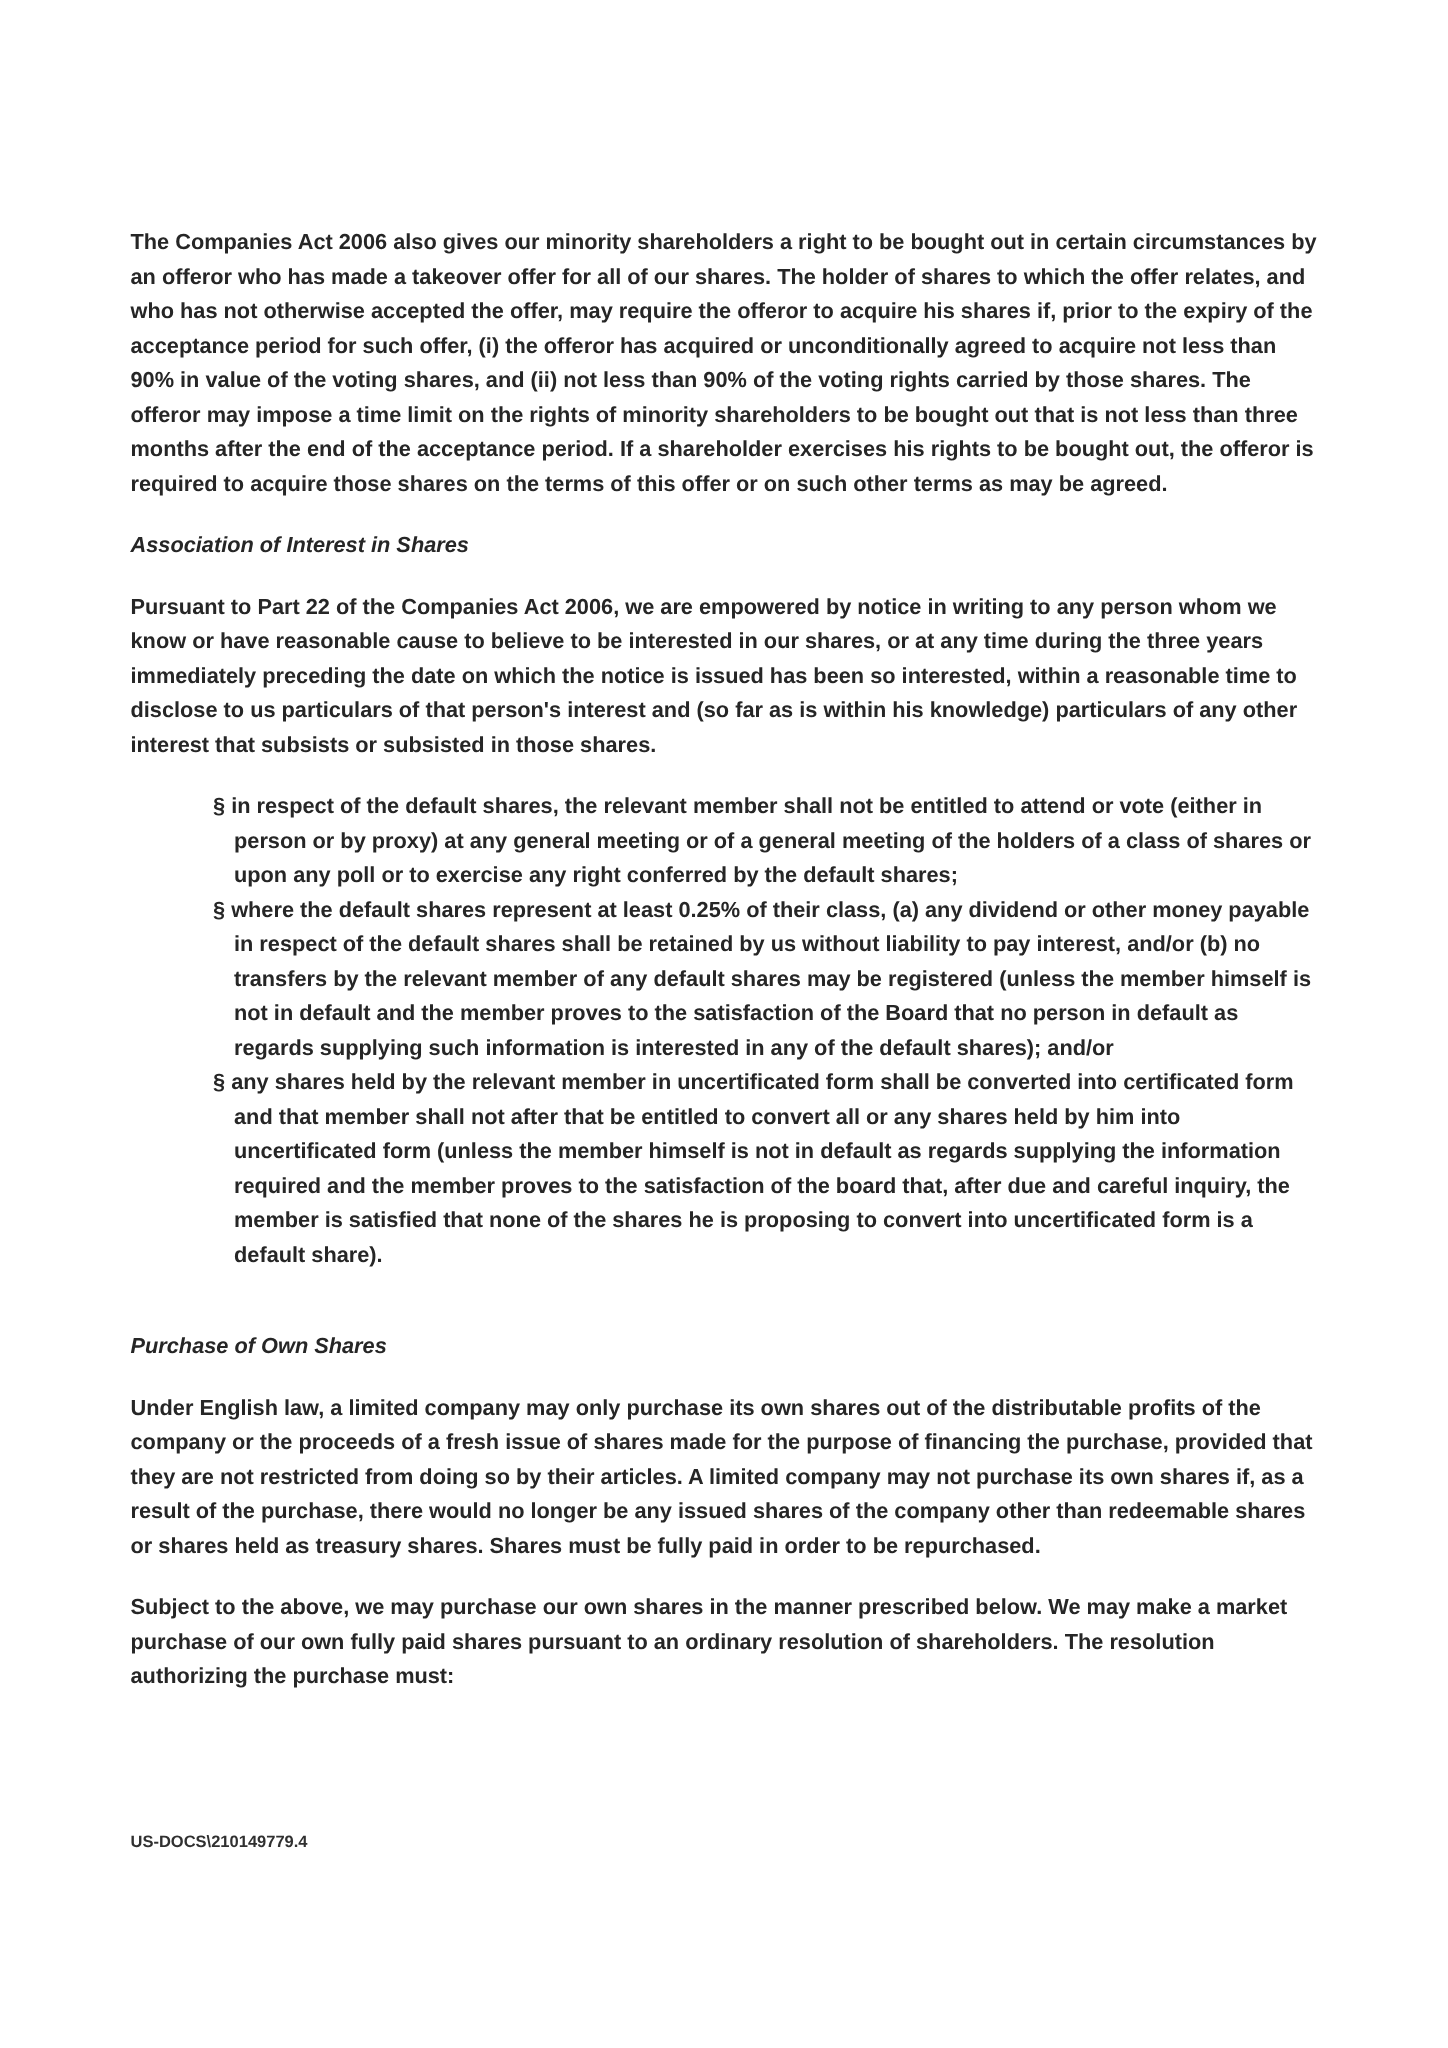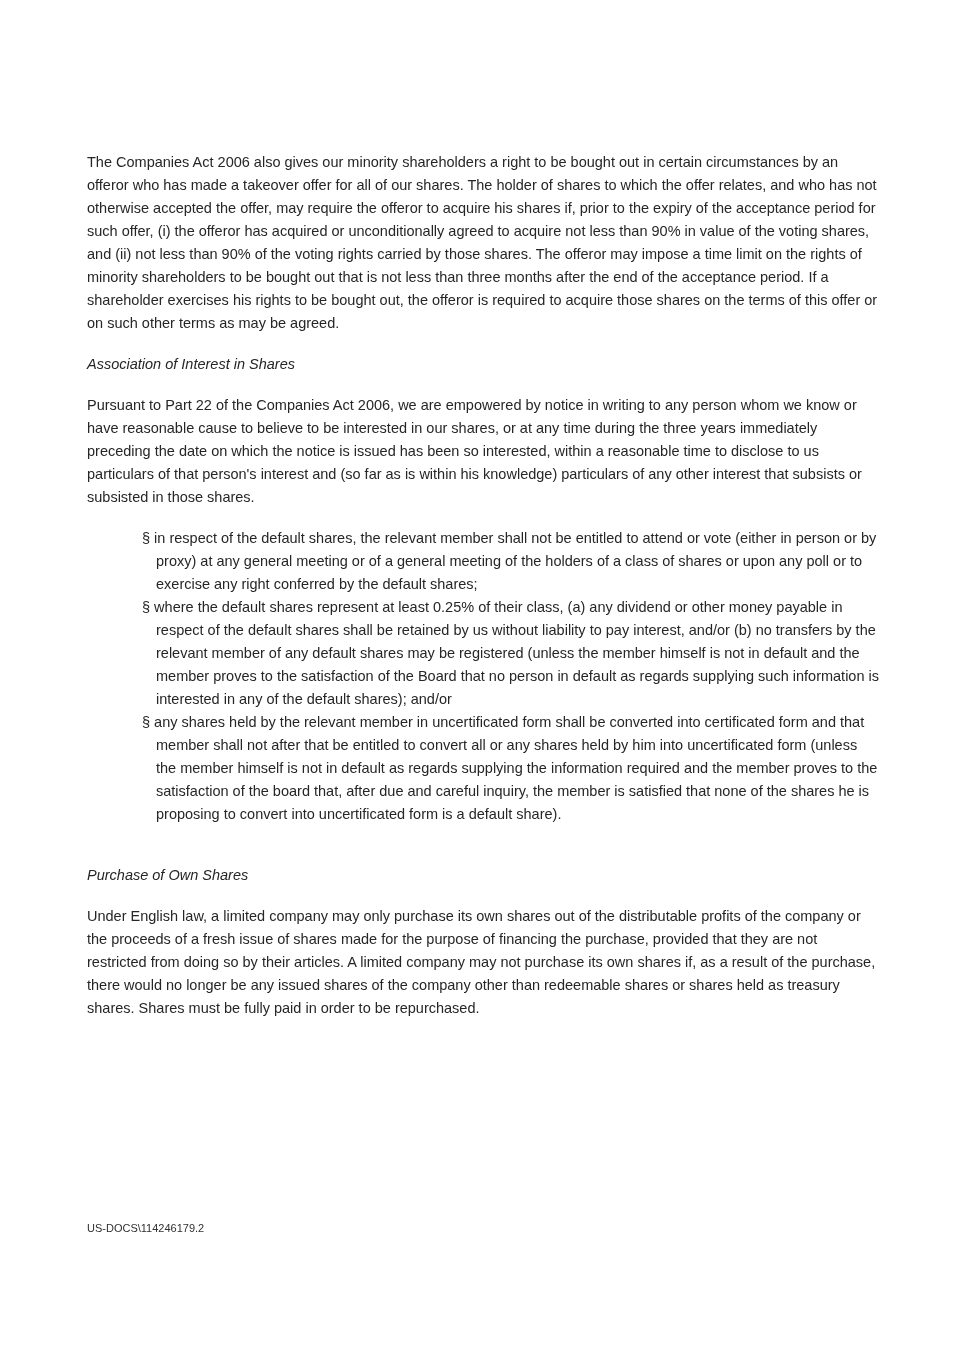--- a/index.html
+++ b/index.html
@@ -8,20 +8,21 @@
     background: #ffffff;
   }
   .page {
     position: relative;
     width: 965px;
     height: 1365px;
     background: #ffffff;
     font-family: "Liberation Sans", "DejaVu Sans", sans-serif;
     color: #262626;
     overflow: hidden;
+    font-weight: bold;
   }
   .content {
     position: absolute;
     top: 151px;
     left: 87px;
     width: 793px;
     font-size: 14.5px;
     line-height: 23px;
     text-align: left;
   }
@@ -71,17 +72,18 @@
     <div class="bullet-list">
       <p class="bullet-item"><span class="bullet-marker">§</span> <span>in respect of the default shares, the relevant member shall not be entitled to attend or vote (either in person or by proxy) at any general meeting or of a general meeting of the holders of a class of shares or upon any poll or to exercise any right conferred by the default shares;</span></p>
       <p class="bullet-item"><span class="bullet-marker">§</span> <span>where the default shares represent at least 0.25% of their class, (a) any dividend or other money payable in respect of the default shares shall be retained by us without liability to pay interest, and/or (b) no transfers by the relevant member of any default shares may be registered (unless the member himself is not in default and the member proves to the satisfaction of the Board that no person in default as regards supplying such information is interested in any of the default shares); and/or</span></p>
       <p class="bullet-item"><span class="bullet-marker">§</span> <span>any shares held by the relevant member in uncertificated form shall be converted into certificated form and that member shall not after that be entitled to convert all or any shares held by him into uncertificated form (unless the member himself is not in default as regards supplying the information required and the member proves to the satisfaction of the board that, after due and careful inquiry, the member is satisfied that none of the shares he is proposing to convert into uncertificated form is a default share).</span></p>
     </div>
 
     <p class="heading extra-space">Purchase of Own Shares</p>
 
     <p class="para">Under English law, a limited company may only purchase its own shares out of the distributable profits of the company or the proceeds of a fresh issue of shares made for the purpose of financing the purchase, provided that they are not restricted from doing so by their articles. A limited company may not purchase its own shares if, as a result of the purchase, there would no longer be any issued shares of the company other than redeemable shares or shares held as treasury shares. Shares must be fully paid in order to be repurchased.</p>
 
+    <p class="para">Subject to the above, we may purchase our own shares in the manner prescribed below. We may make a market purchase of our own fully paid shares pursuant to an ordinary resolution of shareholders. The resolution authorizing the purchase must:</p>
 
   </div>
 
-  <div class="footer">US-DOCS\114246179.2</div>
+  <div class="footer">US-DOCS\210149779.4</div>
 </div>
 
 </body></html>

